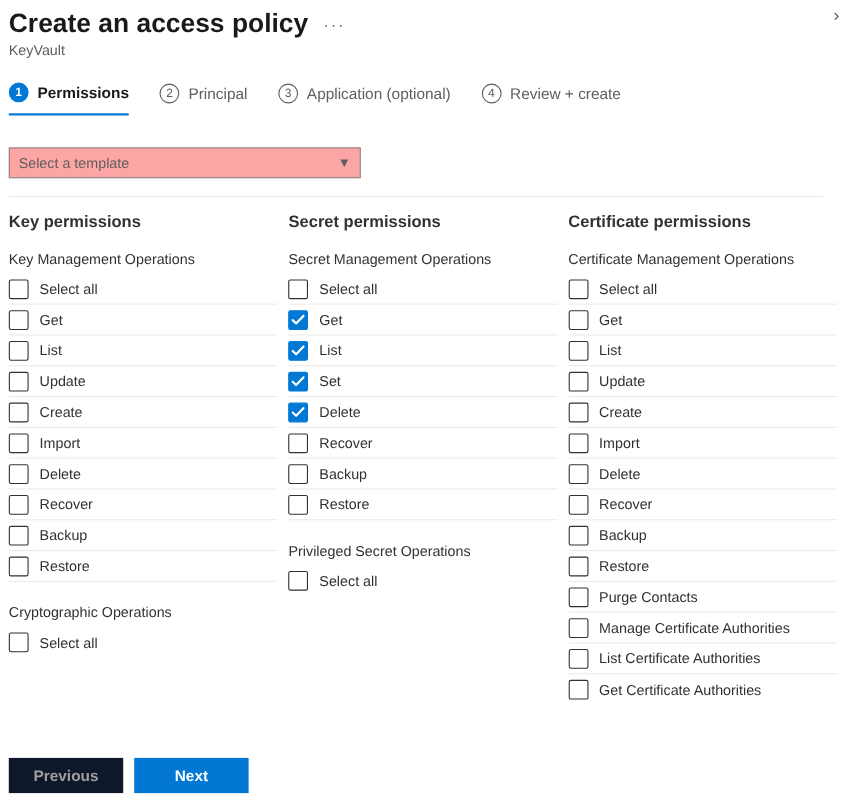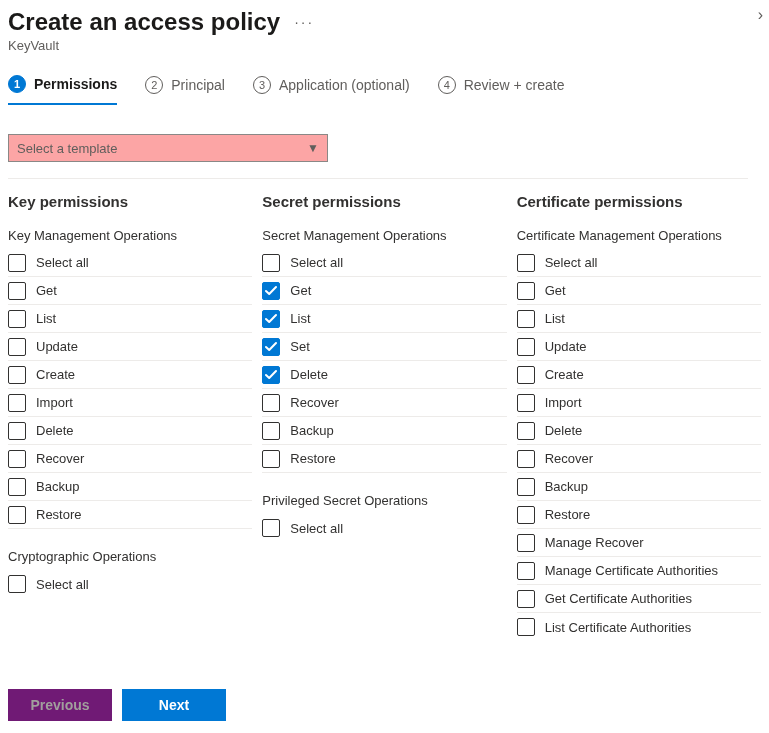--- a/index.html
+++ b/index.html
@@ -67,21 +67,21 @@
 
   .footer {
     position:absolute; bottom:0; left:0; right:0; height:56px;
     display:flex; align-items:center; gap:10px; padding:0 8px;
     background:#fff;
   }
   .btn {
     height:32px; min-width:104px; border:none; font-size:14px; cursor:pointer;
     display:inline-flex; align-items:center; justify-content:center; font-weight:600;
   }
-  .btn-prev { background:#701a75; color:#a19f9d; }
+  .btn-prev { background:#0f172a; color:#a19f9d; }
   .btn-next { background:#0078d4; color:#fff; }
 </style>
 </head>
 <body>
 
 <div class="close-x">›</div>
 
 <div class="header">
   <div class="title-row">
     <div class="title">Create an access policy</div>
@@ -264,33 +264,33 @@
         <div class="row">
           <span class="cb"></span>
           <span class="row-label">Backup</span>
         </div>
         <div class="row">
           <span class="cb"></span>
           <span class="row-label">Restore</span>
         </div>
         <div class="row">
           <span class="cb"></span>
-          <span class="row-label">Manage Recover</span>
+          <span class="row-label">Purge Contacts</span>
         </div>
         <div class="row">
           <span class="cb"></span>
           <span class="row-label">Manage Certificate Authorities</span>
         </div>
         <div class="row">
           <span class="cb"></span>
+          <span class="row-label">List Certificate Authorities</span>
+        </div>
+        <div class="row">
+          <span class="cb"></span>
           <span class="row-label">Get Certificate Authorities</span>
-        </div>
-        <div class="row">
-          <span class="cb"></span>
-          <span class="row-label">List Certificate Authorities</span>
         </div>
       </div>
   </div>
 </div>
 
 <div class="footer">
   <button class="btn btn-prev">Previous</button>
   <button class="btn btn-next">Next</button>
 </div>
 

